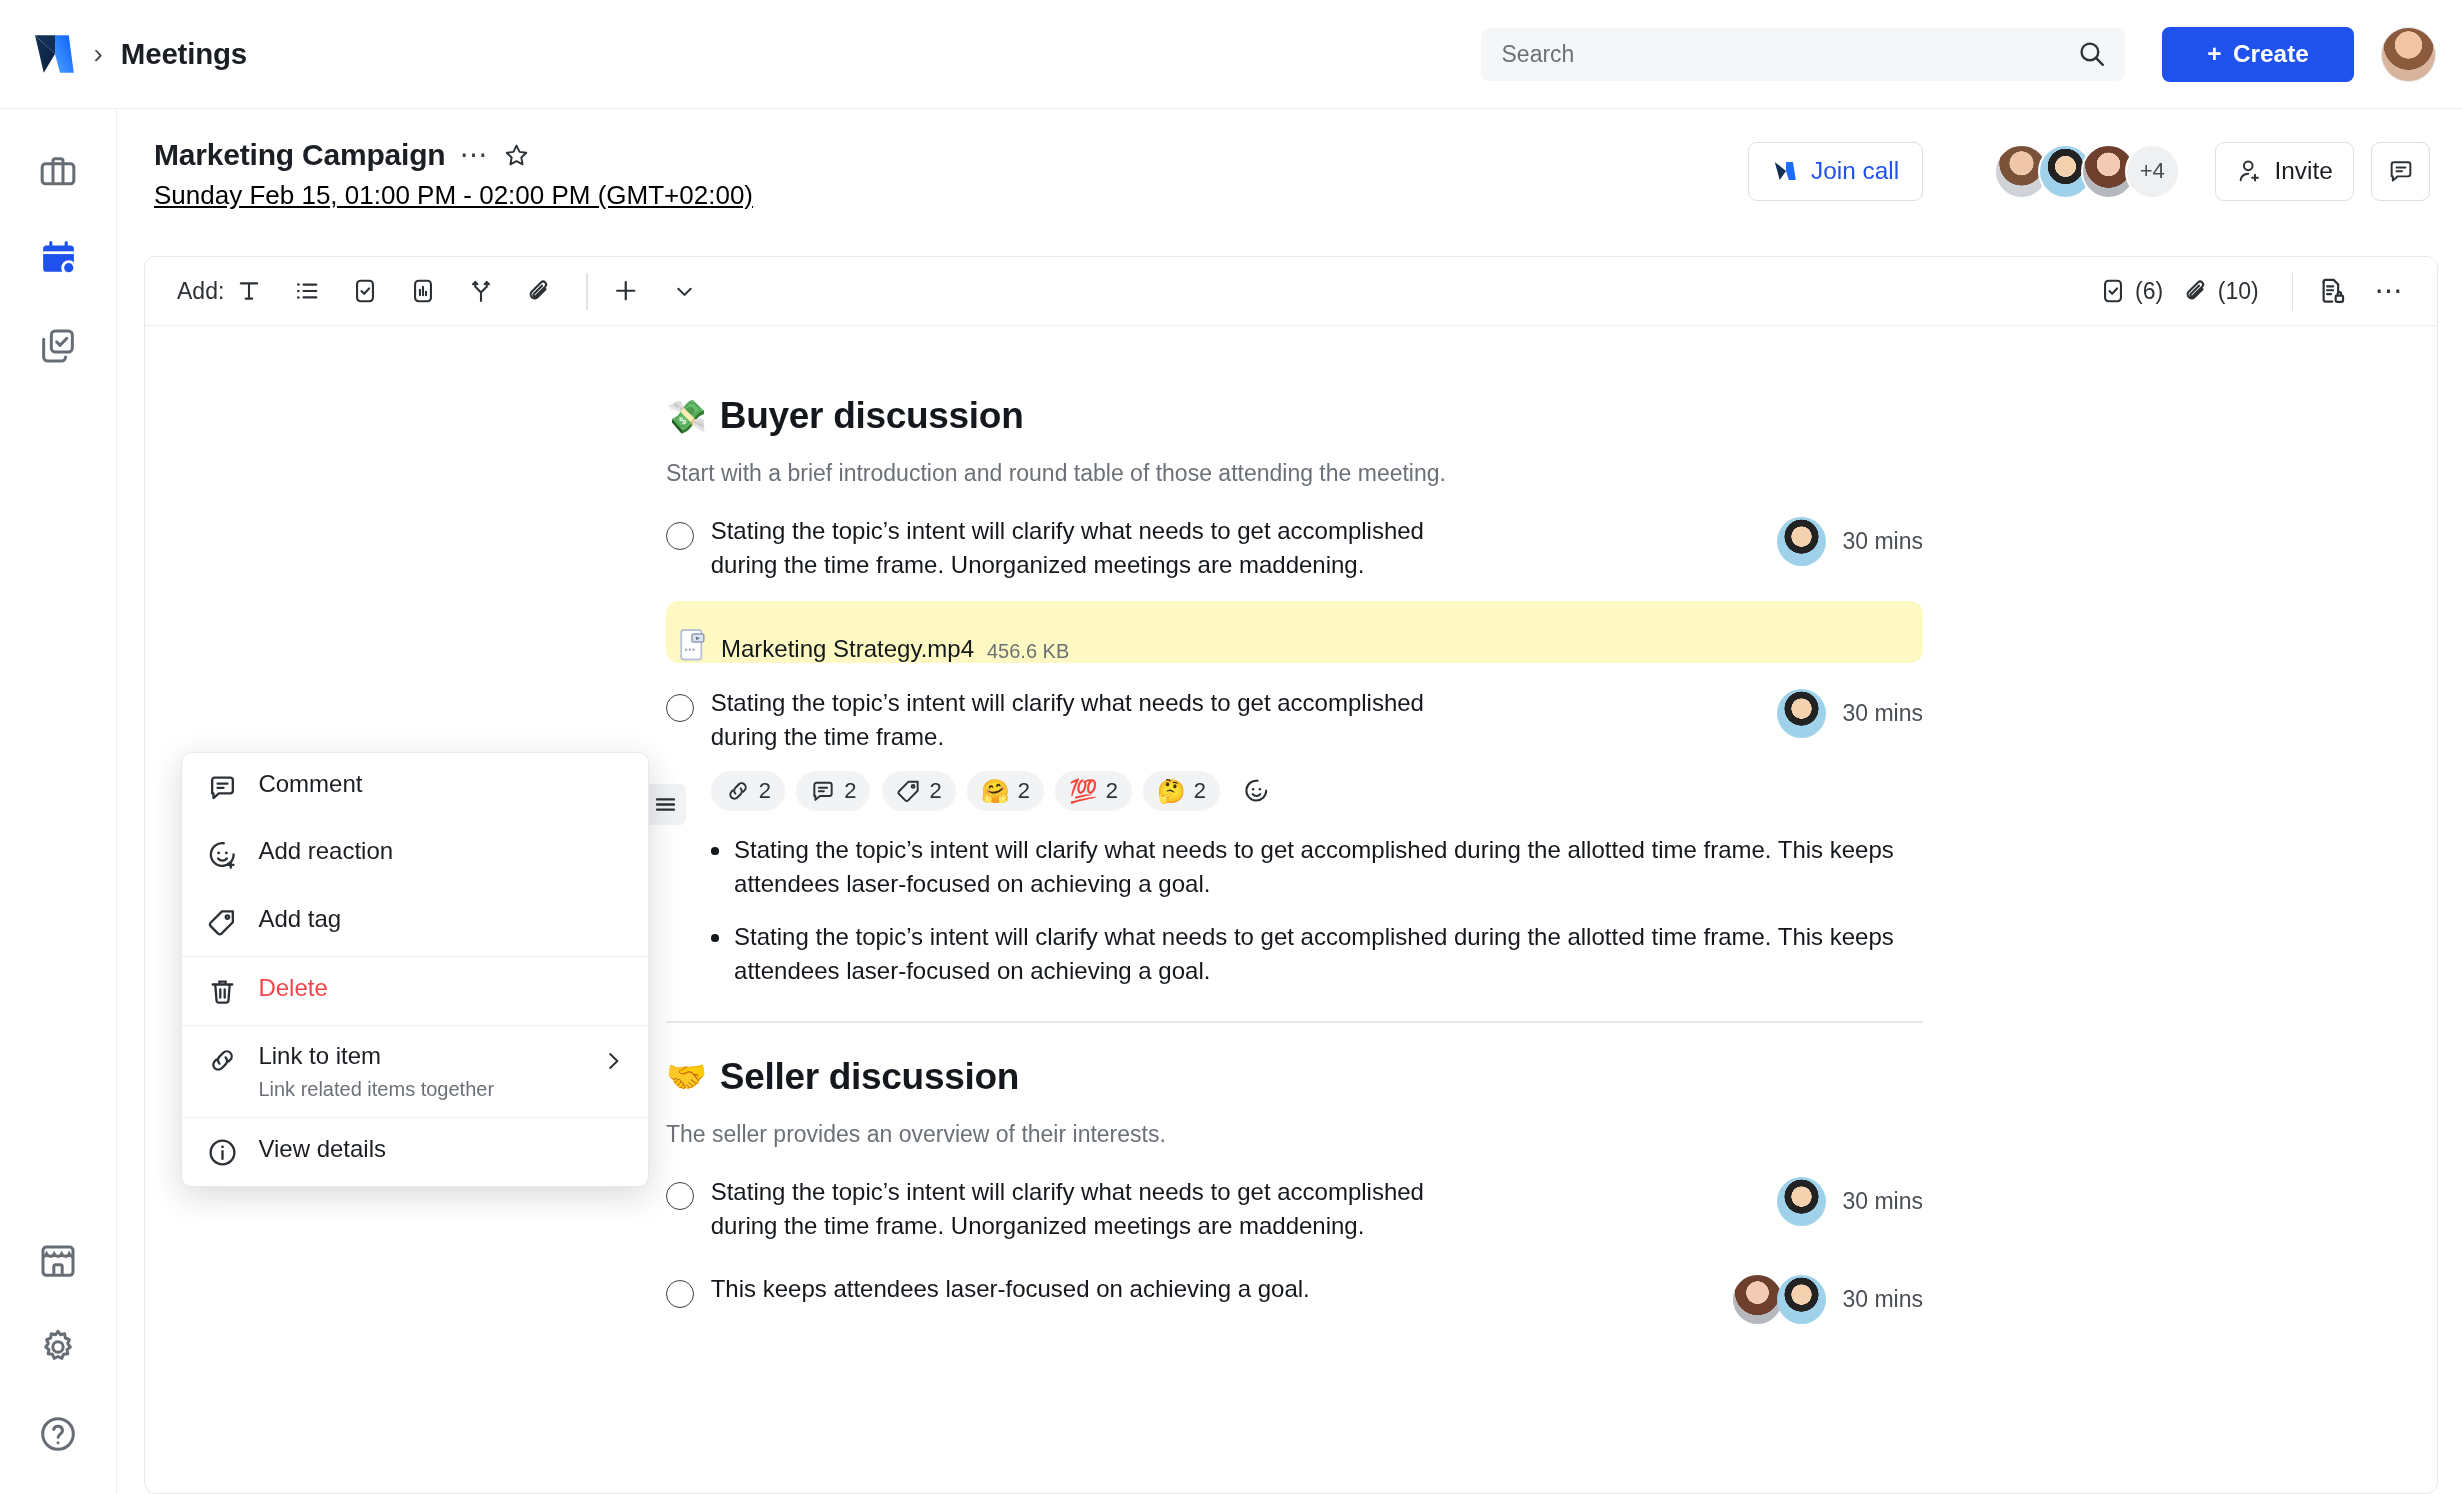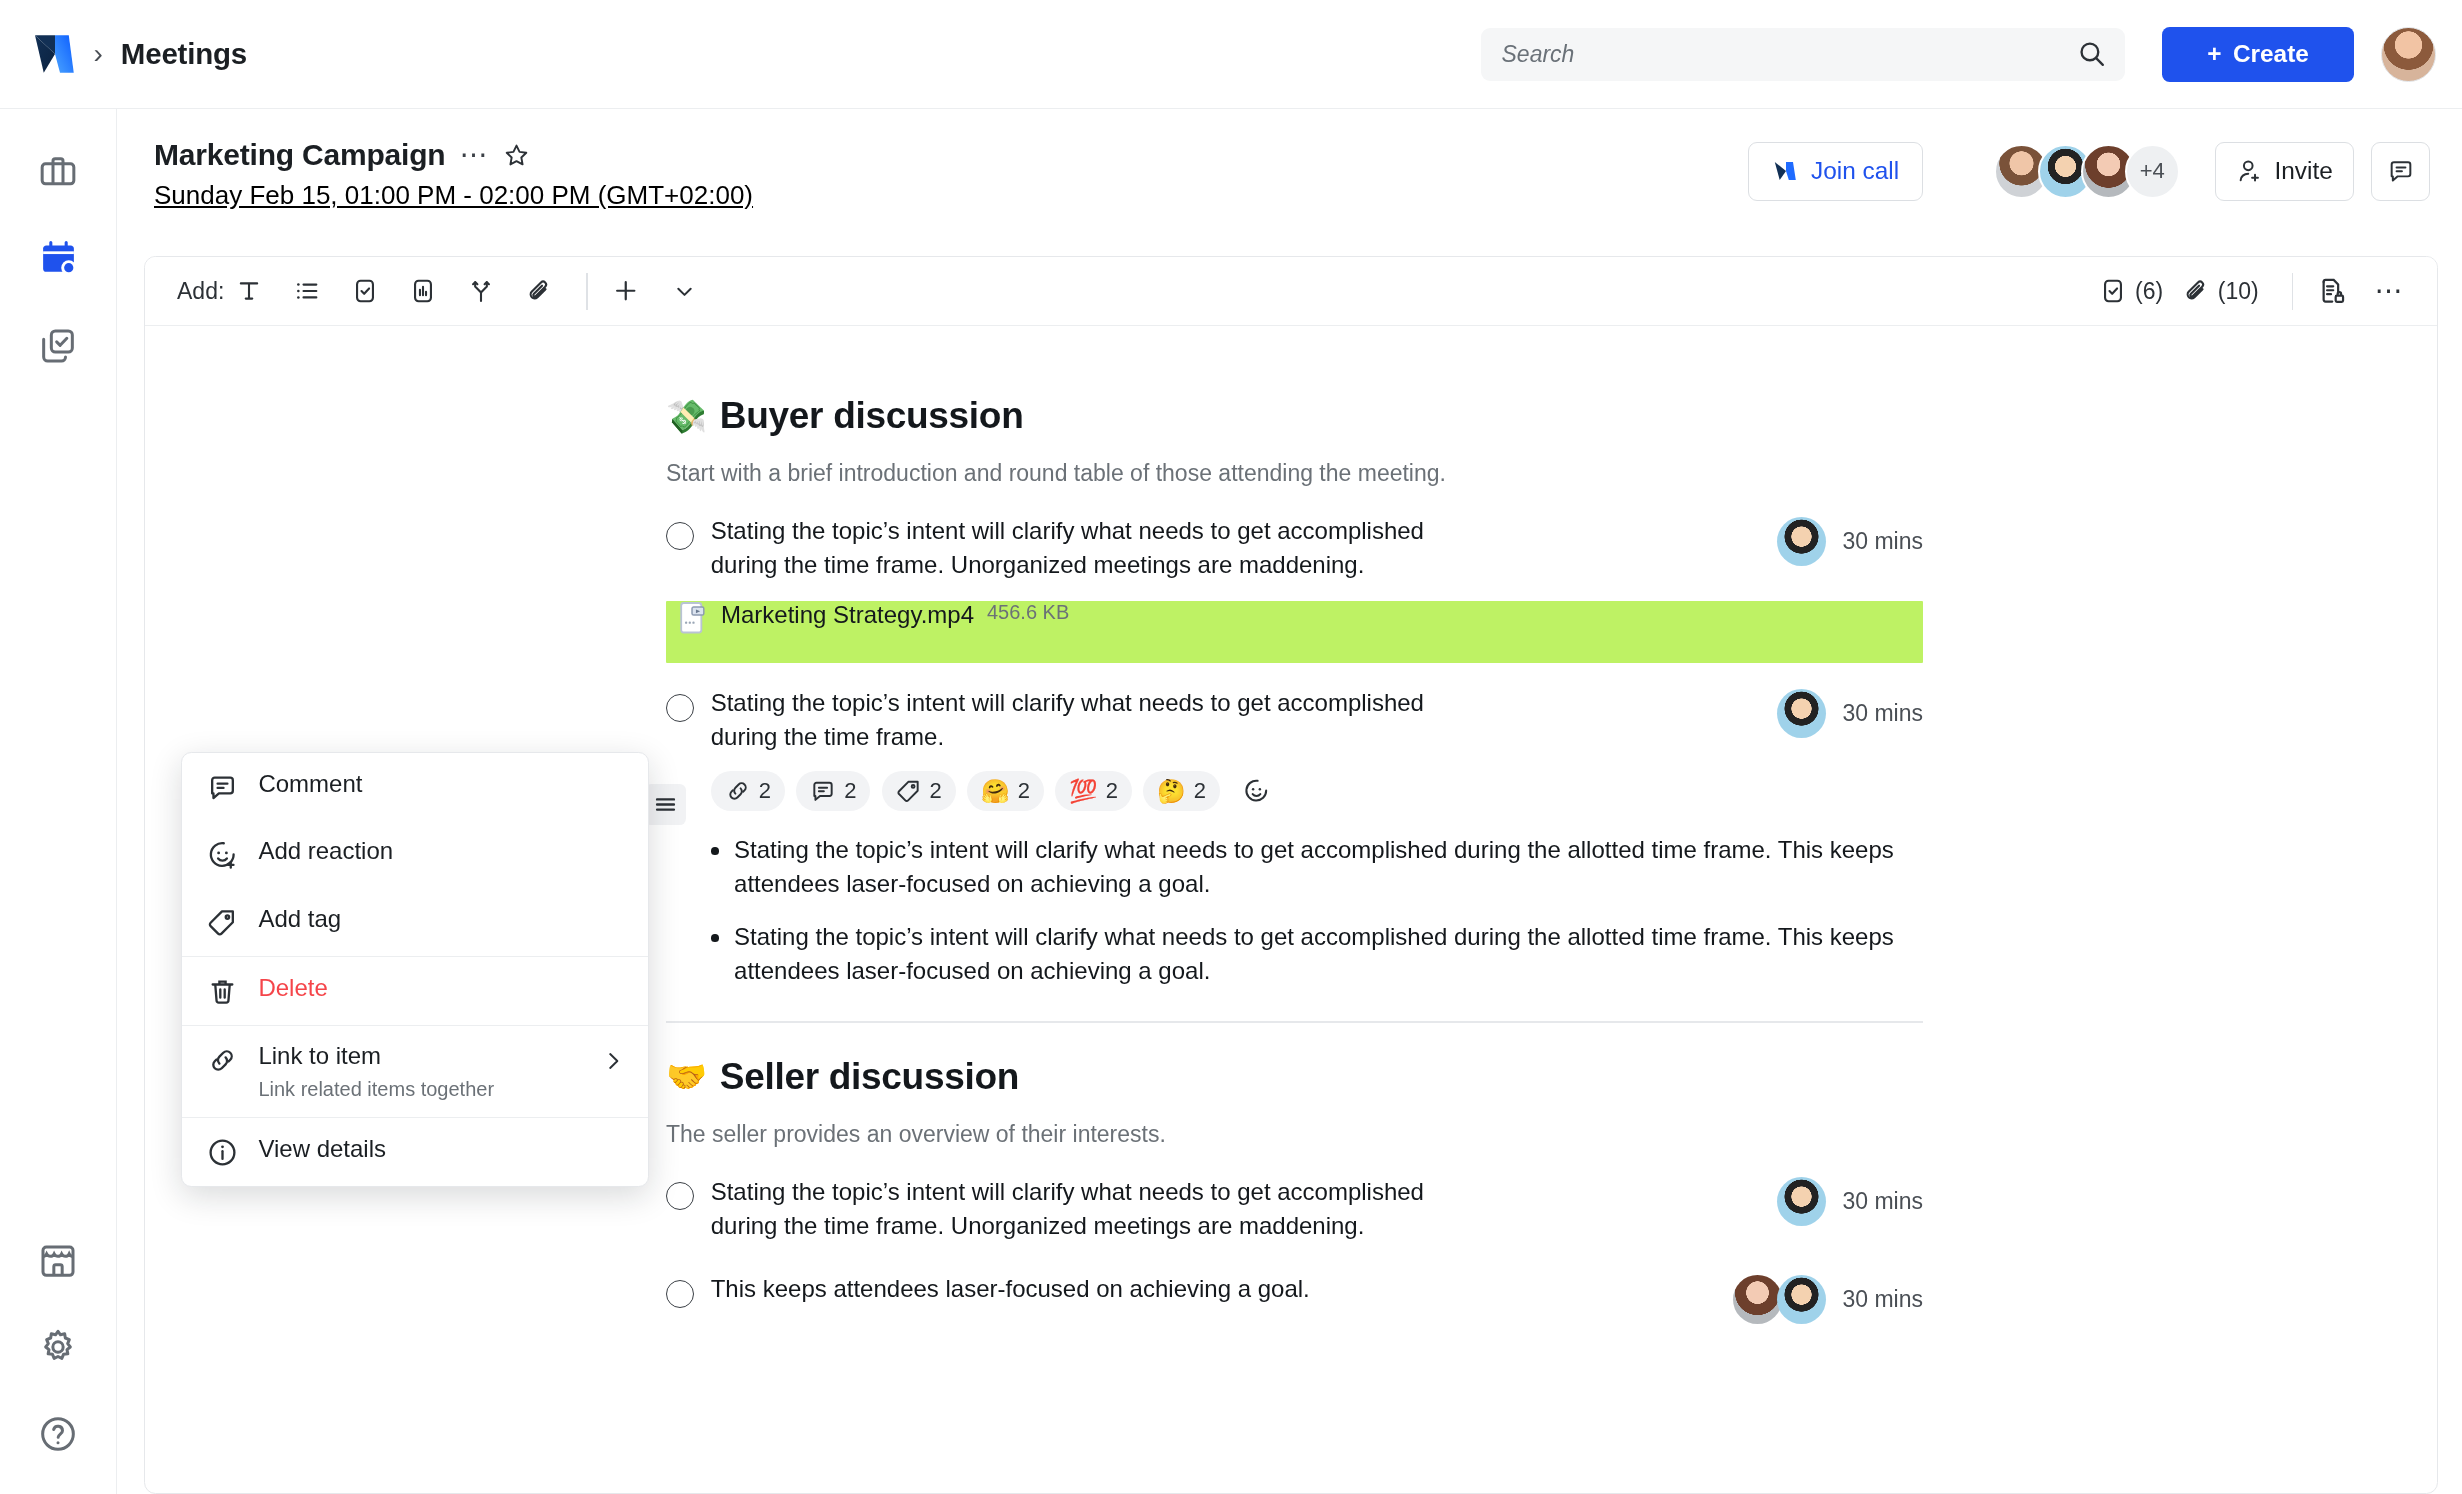--- a/index.html
+++ b/index.html
@@ -26,21 +26,21 @@
   .topbar-right {
     margin-left: auto; display: flex; align-items: center; gap: 0;
     padding-right: 26px;
   }
   .search-box {
     width: 644px; height: 53px; background: #f5f6f7; border-radius: 9px;
     display: flex; align-items: center; padding: 0 19px 0 20.5px;
   }
   .search-box input {
     flex: 1; border: none; outline: none; background: transparent;
-    font-family: "Liberation Sans", sans-serif; font-size: 23px; color: #333; font-style: italic;
+    font-family: "Liberation Sans", sans-serif; font-size: 23px; color: #333;
   }
   .search-box input::placeholder { color: #6a7178; }
   .create-btn {
     margin-left: 37px; height: 55px; min-width: 192px; padding: 0 26px;
     background: #1f52ed; color: #fff; border: none; border-radius: 7.7px;
     font-family: "Liberation Sans", sans-serif; font-size: 24.4px; font-weight: 700;
     display: flex; align-items: center; justify-content: center; gap: 11.5px;
     cursor: pointer;
   }
   .avatar {
@@ -144,22 +144,22 @@
     width: 28px; height: 28px; border: 1.9px solid #3a3f45; border-radius: 50%;
     flex: none; margin-top: 7.7px; margin-right: 16.7px; cursor: pointer;
   }
   .task-text { font-size: 24px; line-height: 1.42; color: #14181c; max-width: 786px; }
   .task-meta { margin-left: auto; display: flex; align-items: center; gap: 16.7px; padding-top: 2.6px; }
   .task-meta .avatar { width: 49px; height: 49px; }
   .task-meta .avatar + .avatar { margin-left: -22px; }
   .task-dur { font-size: 23px; color: #4a4f55; white-space: nowrap; }
 
   .attach-row {
-    margin-top: 19px; height: 62px; background: #bef264; border-radius: 1px;
-    display: flex; align-items: flex-start; padding-left: 11.5px; cursor: pointer;
+    margin-top: 19px; height: 62px; background: #fef9c3; border-radius: 13px;
+    display: flex; align-items: flex-end; padding-left: 11.5px; cursor: pointer;
     width: 1257px;
   }
   .attach-name { font-size: 24px; color: #14181c; margin-left: 14px; }
   .attach-size { font-size: 20px; color: #6b7177; margin-left: 13px; }
 
   .handle-cluster {
     position: absolute; left: 459px; top: 458px;
     display: flex; align-items: center; gap: 6.4px;
   }
   .handle-plus { width: 35px; height: 35px; display: flex; align-items: center; justify-content: center; cursor: pointer; }

